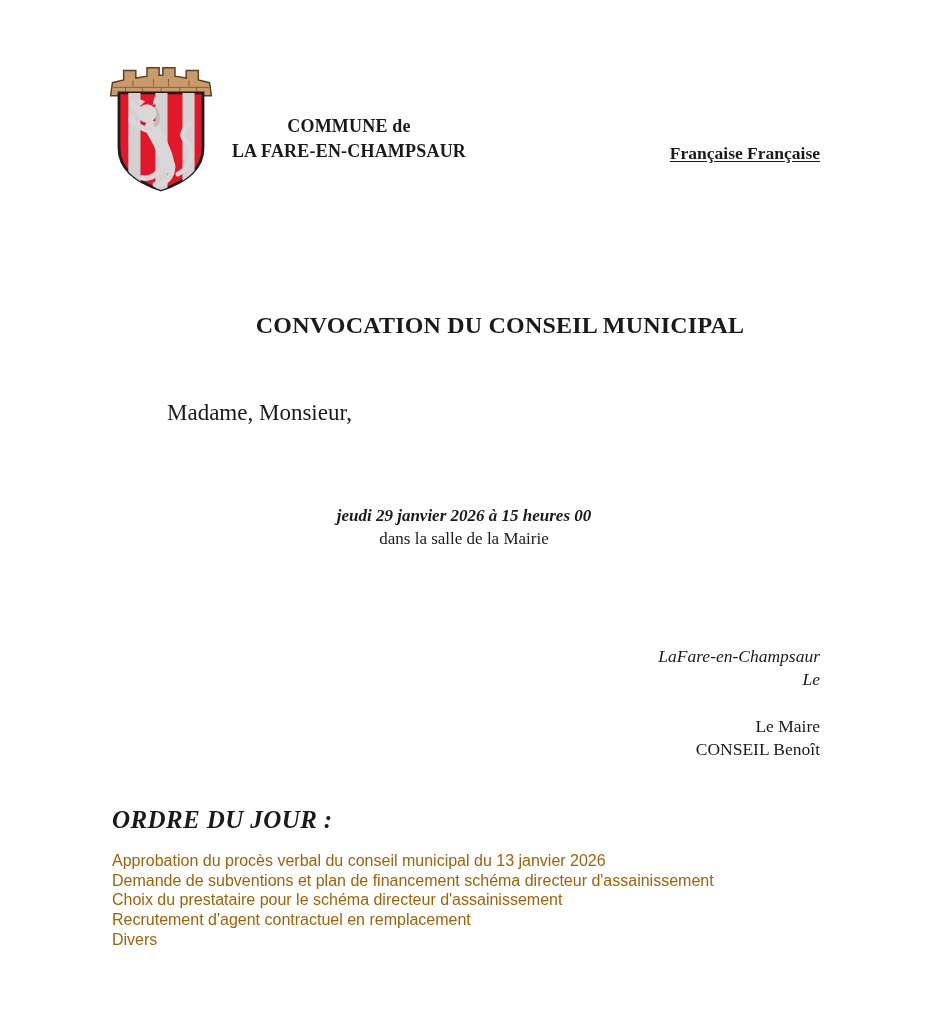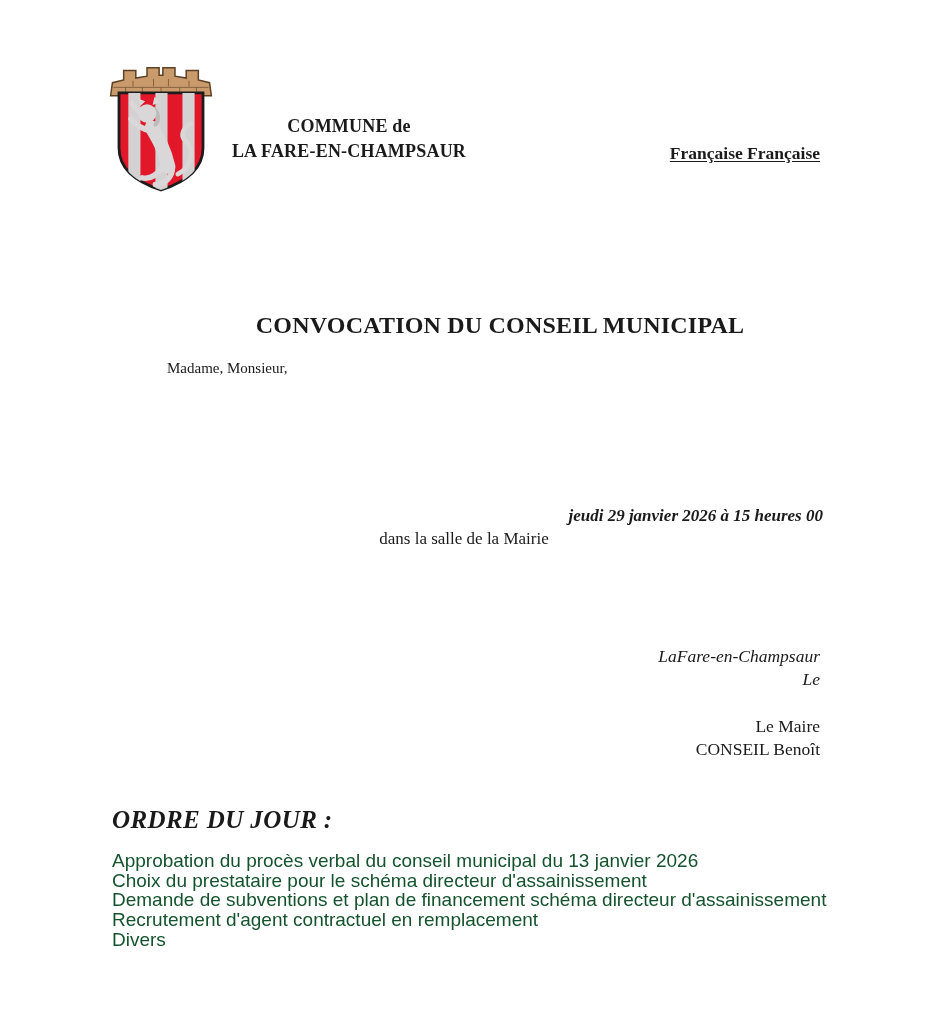--- a/index.html
+++ b/index.html
@@ -42,35 +42,35 @@
     left: 105px; top: 292px; width: 790px;
     text-align: center;
     font-weight: bold;
     font-size: 24px;
     white-space: nowrap;
     letter-spacing: 0.2px;
     margin-top: 20px;
   }
 
   
-  .salutation { left: 167px; top: 360px; font-size: 15px; }
+  .salutation { left: 167px; top: 400px; font-size: 23px; }
   .body-par {
     left: 105px; top: 430px; width: 716px;
     font-size: 17px;
     line-height: 26px;
     text-align: justify;
     text-align-last: left;
   }
   .meeting-block {
     left: 105px; top: 504px; width: 718px;
     text-align: center;
     font-size: 17px;
     line-height: 23px;
   }
-  .meeting-datetime { font-weight: bold; font-style: italic; text-align: right; }
+  .meeting-datetime { font-weight: bold; font-style: italic; }
   .closing {
     left: 112px; top: 574px; width: 730px;
     font-size: 17px;
     white-space: pre-wrap;
   }
 
   
   .place-date {
     left: 105px; top: 645px; width: 715px;
     text-align: right;
@@ -89,23 +89,23 @@
   .agenda-heading {
     left: 112px; top: 806px;
     font-weight: bold;
     font-style: italic;
     font-size: 25px;
     letter-spacing: 0.4px;
   }
   .agenda-list {
     left: 112px; top: 851px; width: 760px;
     font-family: "Liberation Sans", sans-serif;
-    font-size: 19px;
+    font-size: 16px;
     line-height: 19.7px;
-    color: #14532d;
+    color: #a16207;
   }
 </style>
 </head>
 <body>
 
 <div class="page">
 
   <div class="abs crest">
     <svg viewBox="0 0 120 140" width="112" height="131" aria-hidden="true">
 
@@ -164,19 +164,19 @@
     <div>Le</div>
   </div>
   <div class="abs signer">
     <div>Le Maire</div>
     <div>CONSEIL Benoît</div>
   </div>
 
   <div class="abs agenda-heading">ORDRE DU JOUR :</div>
   <div class="abs agenda-list">
     <div>Approbation du procès verbal du conseil municipal du 13 janvier 2026</div>
+    <div>Demande de subventions et plan de financement schéma directeur d'assainissement</div>
     <div>Choix du prestataire pour le schéma directeur d'assainissement</div>
-    <div>Demande de subventions et plan de financement schéma directeur d'assainissement</div>
     <div>Recrutement d'agent contractuel en remplacement</div>
     <div>Divers</div>
   </div>
 
 </div>
 
 </body></html>

